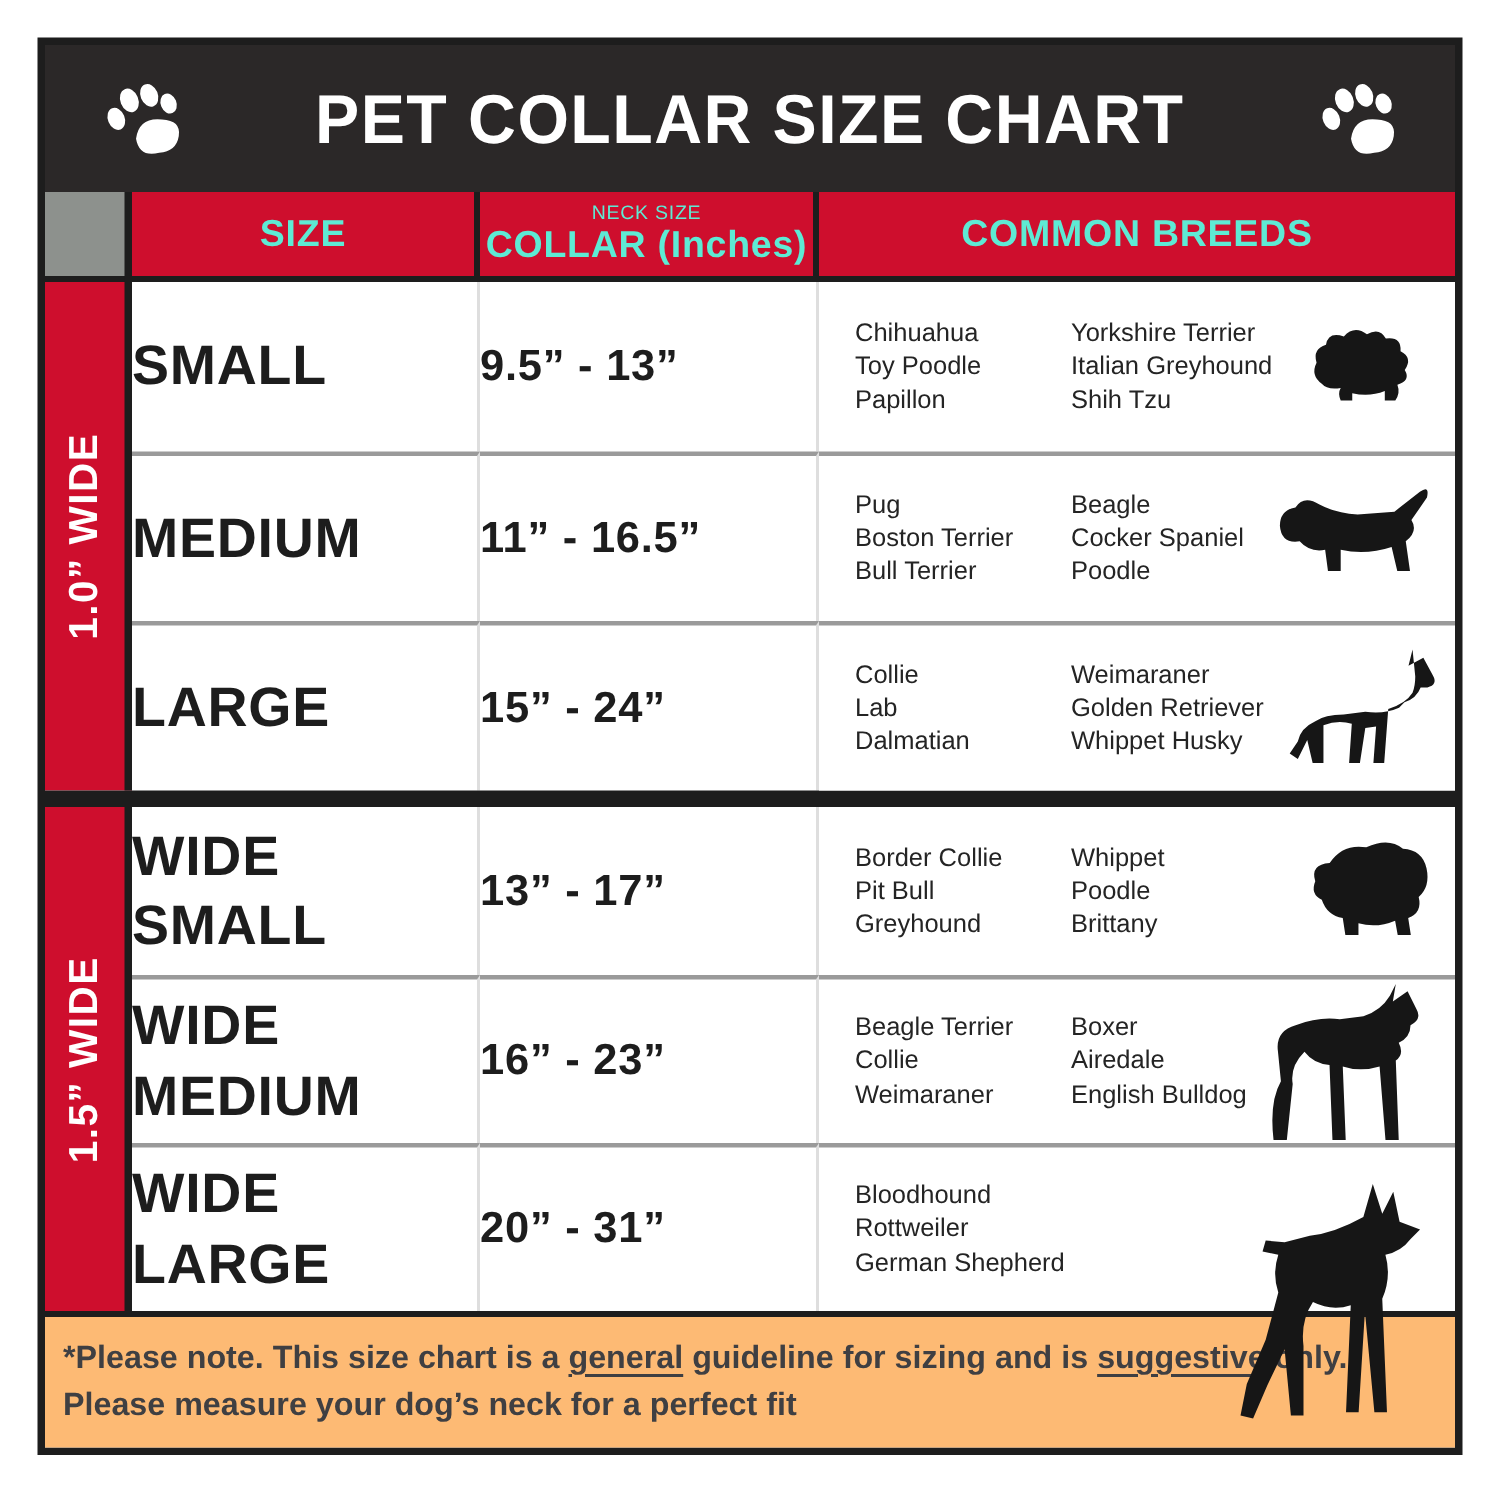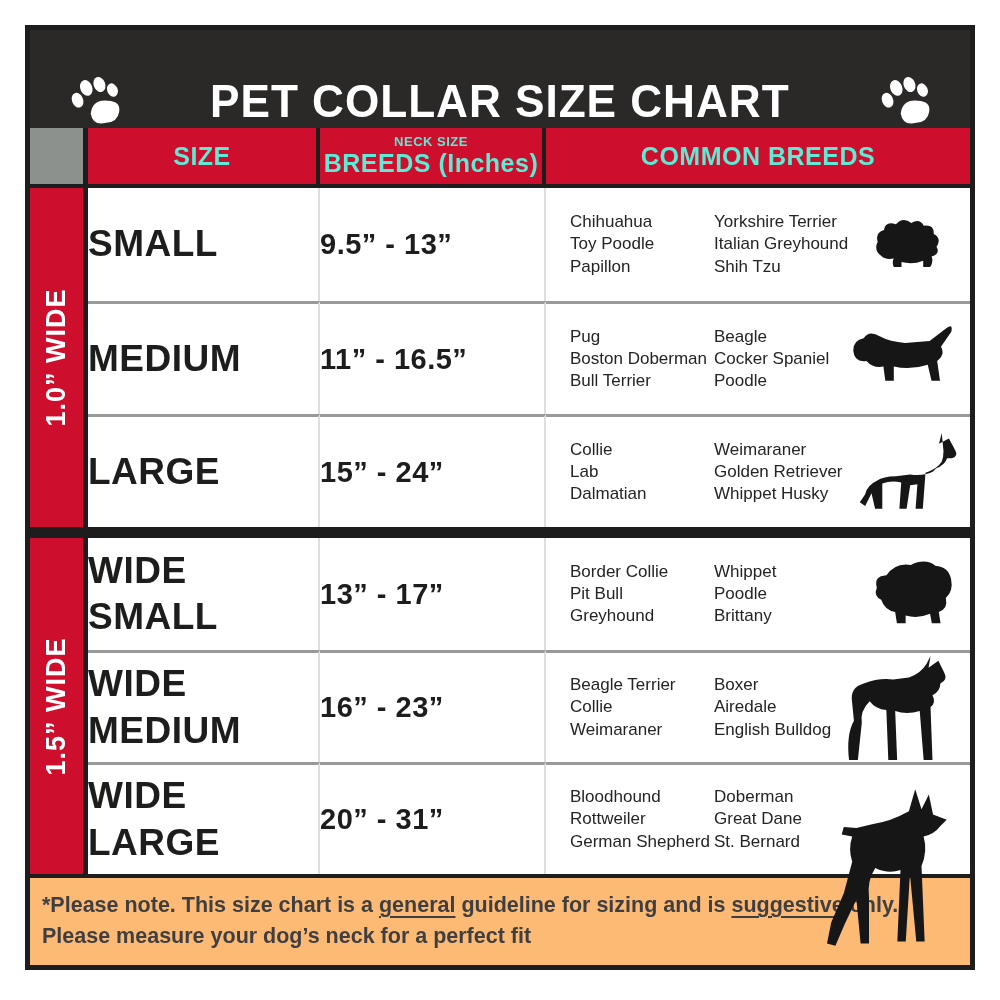--- a/index.html
+++ b/index.html
@@ -8,21 +8,21 @@
     width:1000px; height:1000px; overflow:hidden;
     font-family:"Liberation Sans", sans-serif; color:#1d1d1d;
   }
   .sheet {
     position:relative; width:950px; margin:25px 0 0 25px;
     border:5px solid #1d1d1d; background:#ffffff;
   }
   
   .titlebar {
     height:98px; background:#2b2828; display:flex;
-    align-items:flex-end; justify-content:space-between; padding:0 36px;
+    align-items:center; justify-content:space-between; padding:0 36px;
   }
   .title {
     color:#ffffff; font-size:46px; font-weight:700; letter-spacing:1px;
     transform:scaleX(.96); white-space:nowrap;
   }
   .paw { width:58px; height:56px; }
   .paw * { fill:#ffffff; }
   
   .table {
     display:grid;
@@ -34,21 +34,21 @@
     grid-column:1; grid-row:1; background:#8d918d;
     border-right:5px solid #1d1d1d; border-bottom:4px solid #1d1d1d;
   }
   .hcell {
     background:#ce0e2d; color:#5eead4; display:flex; flex-direction:column;
     align-items:center; justify-content:center; border-bottom:4px solid #1d1d1d;
     text-align:center;
   }
   .hcell.bdr { border-right:4px solid #1d1d1d; }
   .h-main { font-size:25px; font-weight:700; letter-spacing:.5px; }
-  .h-small { font-size:13px; font-weight:700; letter-spacing:.5px; }
+  .h-small { font-size:13px; font-weight:400; letter-spacing:.5px; }
   .band {
     background:#ce0e2d; border-right:5px solid #1d1d1d;
     display:flex; align-items:center; justify-content:center; overflow:hidden;
   }
   .band span {
     color:#ffffff; font-size:27px; font-weight:700; letter-spacing:1px;
     transform:rotate(-90deg); white-space:nowrap;
   }
   .band1 { grid-column:1; grid-row:2/5; }
   .band2 { grid-column:1; grid-row:6/9; }
@@ -110,21 +110,21 @@
     </svg>
   </div>
 
   <div class="table">
     <div class="corner"></div>
     <div class="hcell bdr">
       <span class="h-main">SIZE</span>
     </div>
     <div class="hcell bdr">
       <span class="h-small">NECK SIZE</span>
-      <span class="h-main">BREEDS (Inches)</span>
+      <span class="h-main">COLLAR (Inches)</span>
     </div>
     <div class="hcell">
       <span class="h-main">COMMON BREEDS</span>
     </div>
 
     <div class="band band1">
       <span>1.0” WIDE</span>
     </div>
 
     <div class="cell c-size">SMALL</div>
@@ -143,21 +143,21 @@
       <svg class="dog dog-r1" viewBox="0 0 120 80">
         <path d="M16,54 Q5,46 11,34 Q7,21 20,17 Q22,4 37,9 Q47,-2 59,7 Q71,0 77,11 Q92,9 91,23 Q103,29 95,41 Q101,51 88,55 Q91,63 86,70 L76,70 L76,61 Q61,67 45,63 L45,70 L34,70 Q31,63 34,58 Q21,60 16,54 Z"></path>
       </svg>
     </div>
 
     <div class="cell c-size bt">MEDIUM</div>
     <div class="cell c-len bt">11” - 16.5”</div>
     <div class="cell c-breeds bt">
       <div class="bcol ba">
         <div>Pug</div>
-        <div>Boston Doberman</div>
+        <div>Boston Terrier</div>
         <div>Bull Terrier</div>
       </div>
       <div class="bcol bb">
         <div>Beagle</div>
         <div>Cocker Spaniel</div>
         <div>Poodle</div>
       </div>
       <svg class="dog dog-r2" viewBox="0 0 120 70">
         <path d="M102,2 Q109,-3 107,6 L96,22 Q101,30 92,37 L95,58 L86,58 L82,41 Q64,47 46,43 L46,58 L37,58 L35,43 Q24,45 17,37 Q4,39 3,26 Q3,15 14,13 Q20,4 31,11 Q42,17 58,18 L84,16 Z"></path>
       </svg>
@@ -223,25 +223,20 @@
       </svg>
     </div>
 
     <div class="cell c-size bt">WIDE LARGE</div>
     <div class="cell c-len bt">20” - 31”</div>
     <div class="cell c-breeds bt">
       <div class="bcol ba">
         <div>Bloodhound</div>
         <div>Rottweiler</div>
         <div>German Shepherd</div>
-      </div>
-      <div class="bcol bb">
-        <div>Doberman</div>
-        <div>Great Dane</div>
-        <div>St. Bernard</div>
       </div>
       <svg class="dog dog-r6" viewBox="0 0 140 160">
         <path d="M124,34 L111,29 L107,10 L100,24 L94,5 L88,26 Q70,36 54,38 L38,42 L26,41 L24,48 L34,50 Q30,62 34,74 L26,104 L14,132 L10,152 L18,154 L27,133 L38,110 L42,152 L50,152 L50,108 Q48,92 56,80 Q68,86 80,82 L77,150 L85,150 L89,86 L95,150 L103,150 L100,78 Q106,64 102,50 Q112,48 118,40 Z"></path>
       </svg>
     </div>
   </div>
 
   <div class="footer">
     <div><span>*Please note. This size chart is a </span><span class="u">general</span><span> guideline for sizing and is </span><span class="u">suggestive</span><span> only.</span></div>
     <div>Please measure your dog’s neck for a perfect fit</div>

